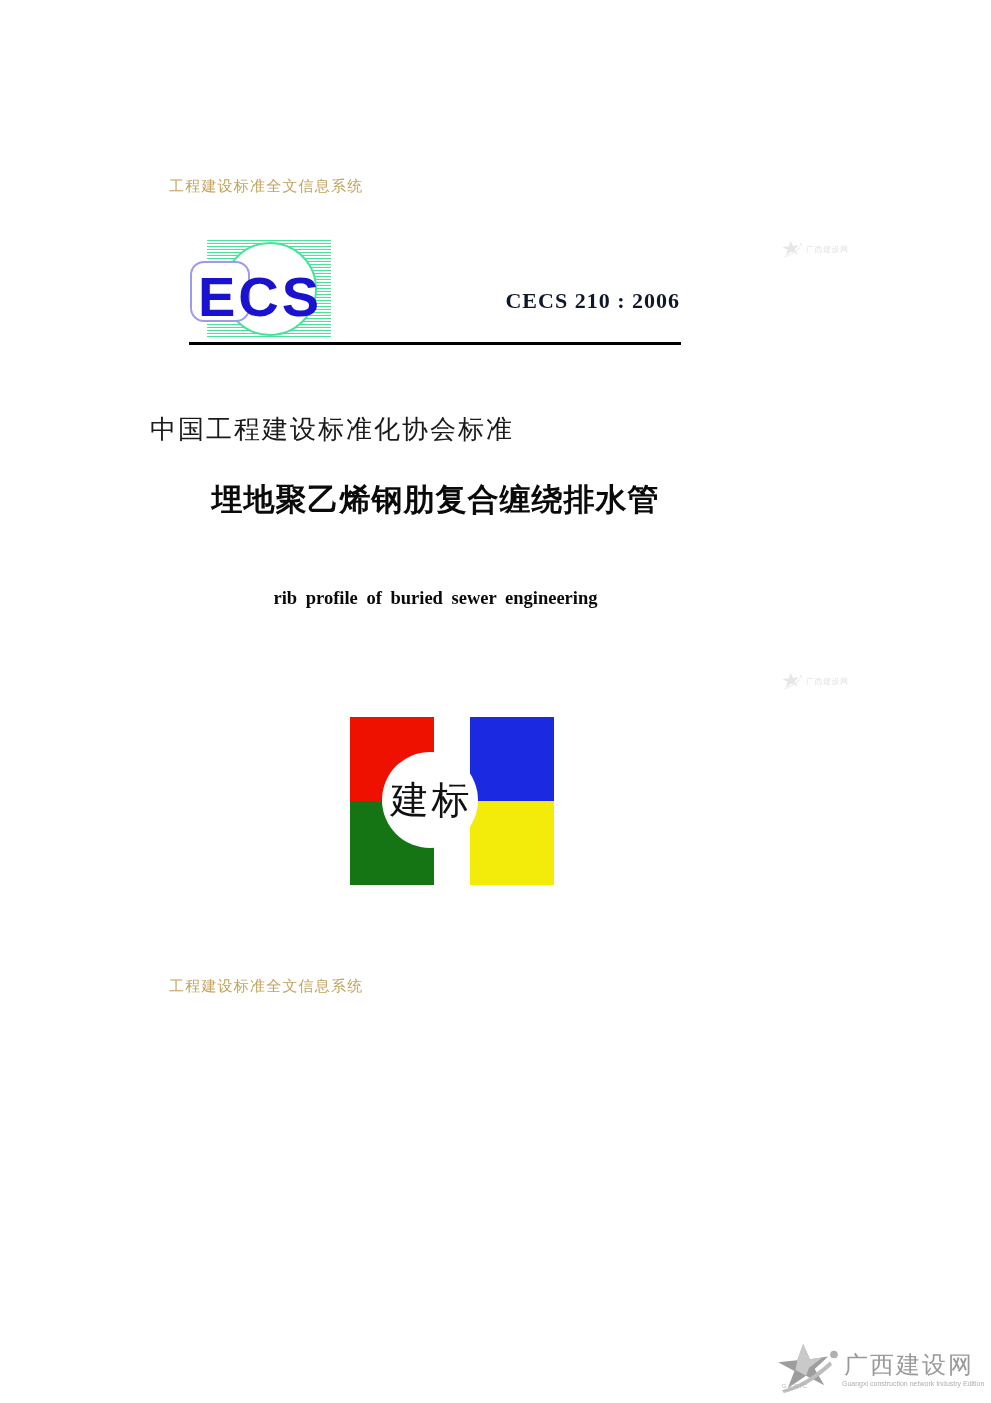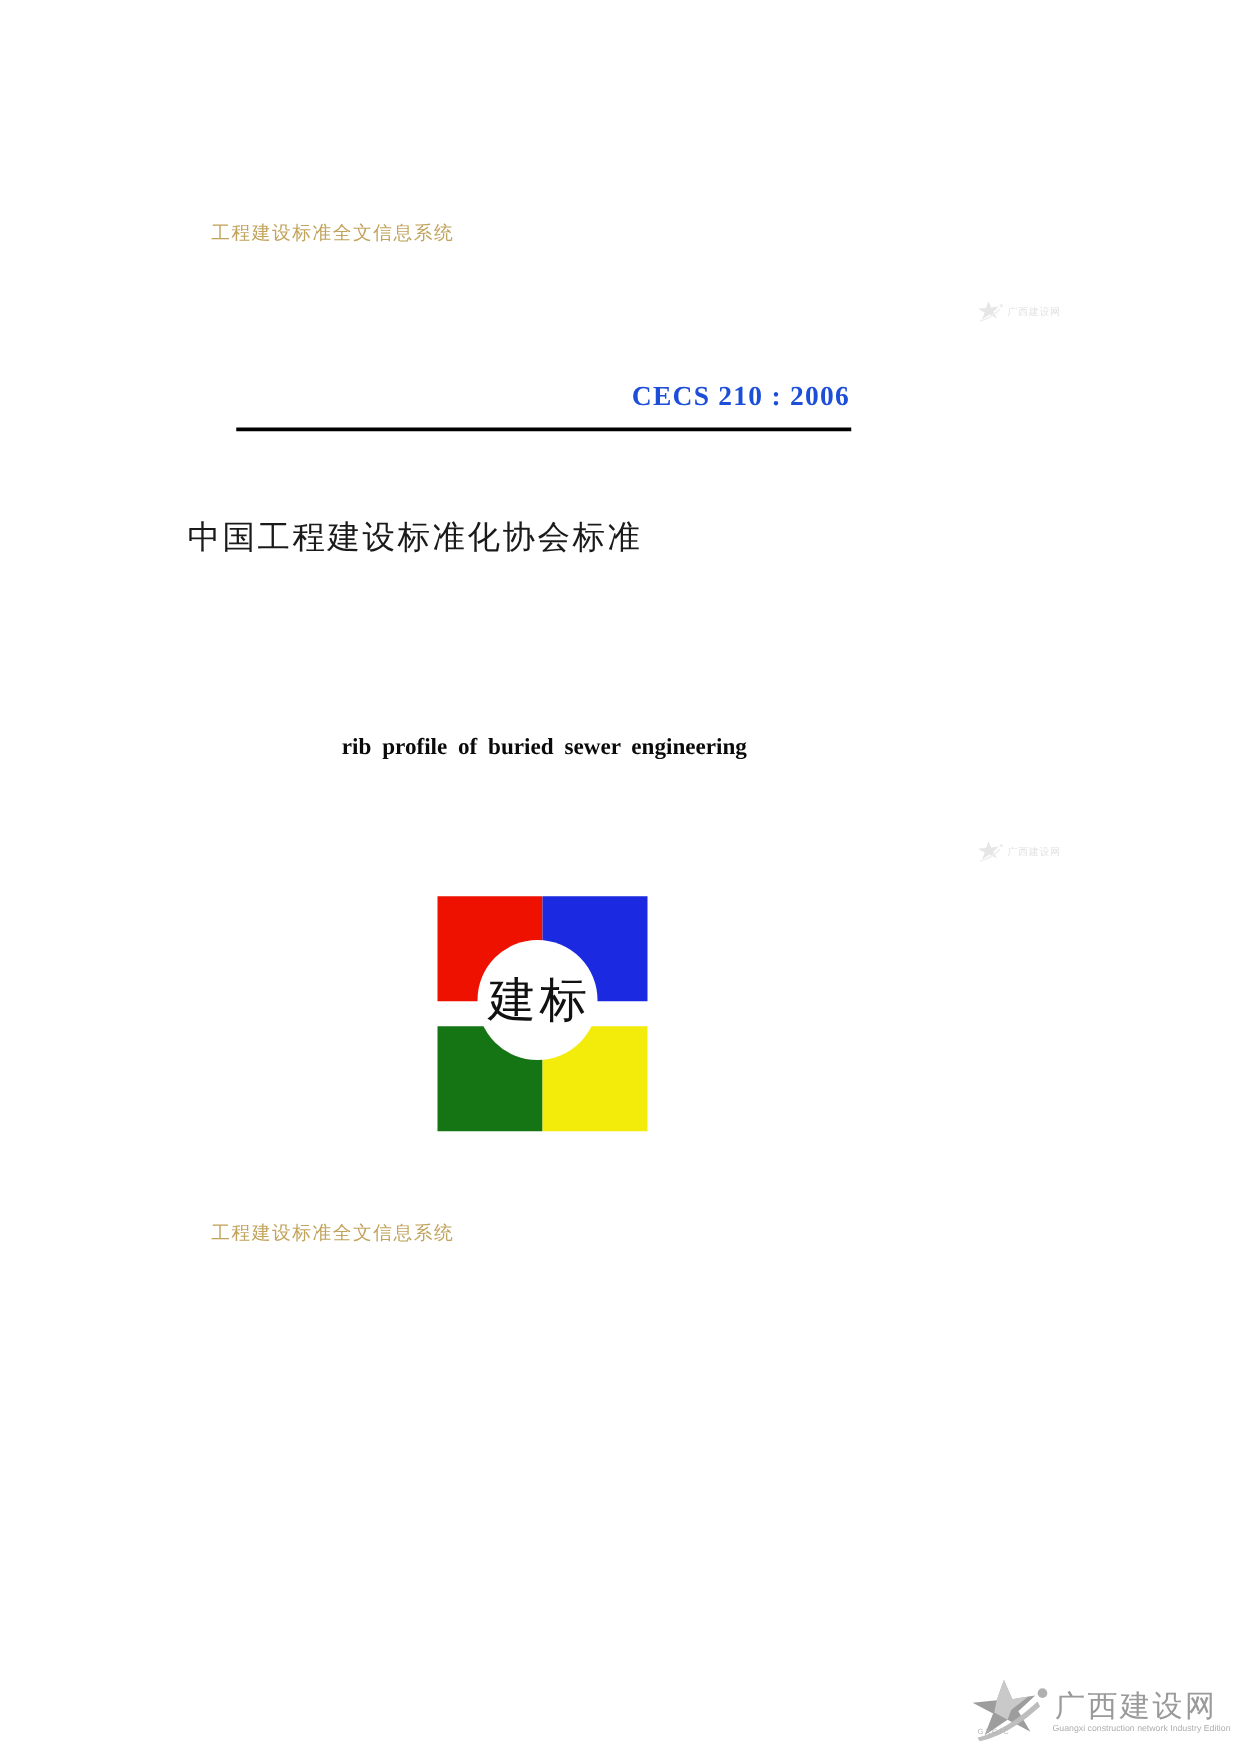--- a/index.html
+++ b/index.html
@@ -29,41 +29,41 @@
     position:absolute; left:0; top:21px; width:56px; height:57px;
     background:#ffffff; border:2px solid #9e9af0; border-radius:14px;
   }
   .cecs-letters {
     position:absolute; left:8px; top:-3px; height:100px; line-height:122px;
     font-family:"Liberation Sans","DejaVu Sans",sans-serif; font-weight:900;
     font-size:56px; letter-spacing:3px; color:#1b12d0; transform:scaleY(0.98);
   }
 
   .std-code {
-    position:absolute; left:480px; top:304px; width:200px; text-align:right;
-    font-weight:700; font-size:22px; letter-spacing:1px; color:#1d4ed8;
+    position:absolute; left:480px; top:288px; width:200px; text-align:right;
+    font-weight:700; font-size:22px; letter-spacing:1px; color:#0f172a;
   }
   .rule { position:absolute; left:189px; top:342px; width:492px; height:3px; background:#000; }
 
   .assoc {
     position:absolute; left:150px; top:412px; width:571px; 
     font-size:26px; letter-spacing:2px; color:#1a1a1a;
   }
   .title-cn {
     position:absolute; left:120px; top:481px; width:631px; text-align:center;
     font-family:"Liberation Sans","DejaVu Sans",sans-serif; font-weight:700;
     font-size:31px; letter-spacing:1px; line-height:38px; color:#0a0a0a;
   }
   .title-en {
     position:absolute; left:150px; top:584px; width:571px; text-align:center;
     font-weight:700; font-size:18.5px; line-height:28.5px; word-spacing:4px; color:#0a0a0a;
   }
 
   
-  .seal { position:absolute; left:350px; top:717px; width:168px; height:188px; }
+  .seal { position:absolute; left:350px; top:717px; width:168px; height:168px;padding-left:36px; }
   .seal .q { position:absolute; width:84px; height:84px; }
   .seal .tl { left:0; top:0; }
   .seal .tr { right:0; top:0; }
   .seal .bl { left:0; bottom:0; }
   .seal .br { right:0; bottom:0; }
   .seal-circle {
     position:absolute; left:32px; top:35px; width:96px; height:96px;
     background:#ffffff; border-radius:50%;
     display:flex; align-items:center; justify-content:center;
   }
@@ -96,28 +96,35 @@
   .mini-mark.m1 { left:781px; top:240px; }
   .mini-mark.m2 { left:781px; top:672px; }
 </style>
 </head>
 <body>
 
 <div class="page">
 
   <div class="sys-banner top" style="color: rgb(194, 163, 92);">工程建设标准全文信息系统</div>
 
+  <div class="cecs-logo">
+    <div class="cecs-stripes"></div>
+    <div class="cecs-circle"></div>
+    <div class="cecs-frame"></div>
+    <div class="cecs-letters" style="color: rgb(27, 18, 208);">ECS</div>
+  </div>
 
   <div class="std-code">CECS 210 : 2006</div>
 
   <div class="rule"></div>
 
   <div class="assoc">中国工程建设标准化协会标准</div>
 
   <div class="title-cn">
+    <div>埋地聚乙烯钢肋复合缠绕排水管</div>
   </div>
 
   <div class="title-en">
     <div>rib profile of buried sewer engineering</div>
   </div>
 
   <div class="seal">
     <div class="q tl" style="background: rgb(238, 17, 0);"></div>
     <div class="q tr" style="background: rgb(27, 42, 224);"></div>
     <div class="q bl" style="background: rgb(21, 117, 21);"></div>

